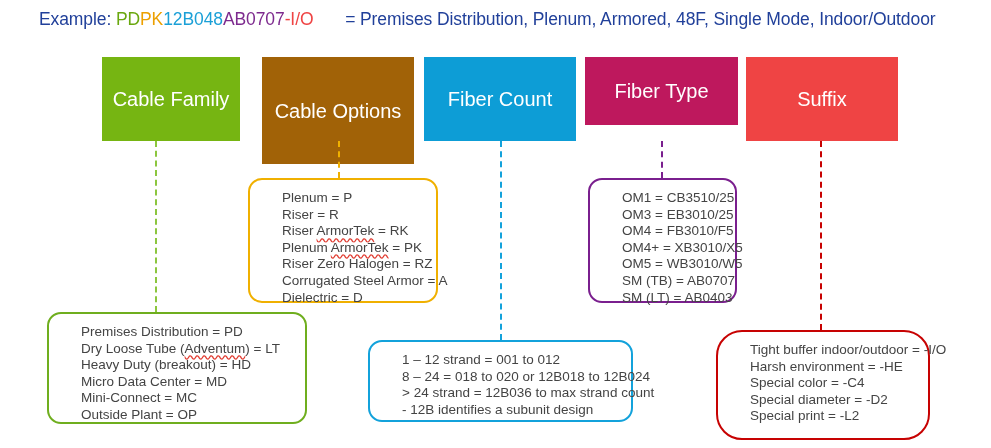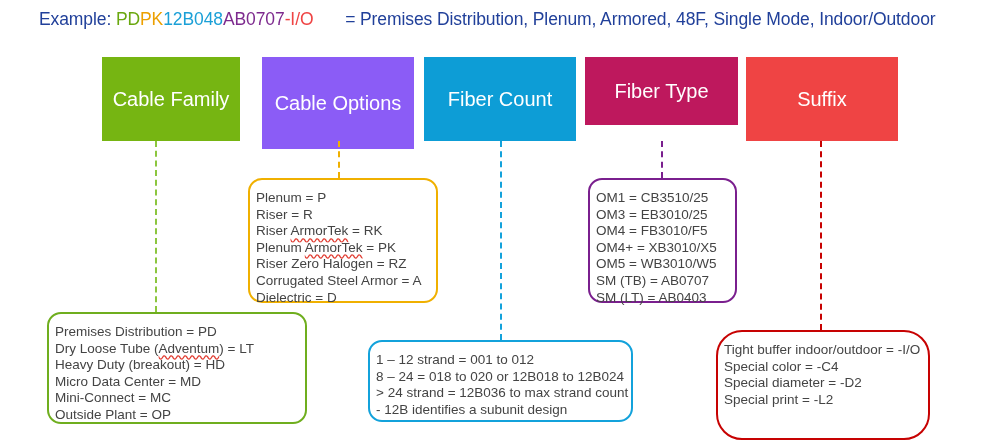--- a/index.html
+++ b/index.html
@@ -46,21 +46,21 @@
     align-items: center;
     justify-content: center;
     text-align: right;
     color: #ffffff;
     font-size: 20px;
     line-height: 24px;
     box-sizing: border-box;
     padding: 4px 6px;
   }
   .hdr-cable-family { left: 102px;  top: 57px; width: 138px; height: 84px; background: #76b512; }
-  .hdr-cable-options{ left: 262px;  top: 57px; width: 152px; height: 92px; background: #8b5cf6; }
+  .hdr-cable-options{ left: 262px;  top: 57px; width: 152px; height: 107px; background: #a16207; }
   .hdr-fiber-count  { left: 424px;  top: 57px; width: 152px; height: 84px; background: #0d9dd6; }
   .hdr-fiber-type   { left: 585px;  top: 57px; width: 153px; height: 68px; background: #be185d; }
   .hdr-suffix       { left: 746px;  top: 57px; width: 152px; height: 84px; background: #ef4444; }
 
   
   .connector {
     position: absolute;
     width: 0;
     border-left-width: 2px;
     border-left-style: dashed;
@@ -75,21 +75,21 @@
   .detail-box {
     position: absolute;
     box-sizing: border-box;
     border-width: 2px;
     border-style: solid;
     border-radius: 14px;
     background: #ffffff;
     color: #444444;
     font-size: 13.5px;
     line-height: 16.6px;
-    padding: 10px 6px;
+    padding: 10px 32px;
     white-space: nowrap;
   }
   .detail-box .row { display: block; }
 
   .box-options { left: 248px; top: 178px; width: 190px; height: 125px; border-color: #f0b000; }
   .box-type    { left: 588px; top: 178px; width: 149px; height: 125px; border-color: #7a1f8e; }
   .box-family  { left: 47px;  top: 312px; width: 260px; height: 112px; border-color: #6fae1e; }
   .box-count   { left: 368px; top: 340px; width: 265px; height: 82px;  border-color: #13a2db; }
   .box-suffix  { left: 716px; top: 330px; width: 214px; height: 110px; border-color: #c70202; border-radius: 26px; }
 
@@ -160,18 +160,19 @@
 
   <div class="detail-box box-count">
       <span class="row">1 – 12 strand = 001 to 012</span>
       <span class="row">8 – 24 = 018 to 020 or 12B018 to 12B024</span>
       <span class="row">&gt; 24 strand = 12B036 to max strand count</span>
       <span class="row">- 12B identifies a subunit design</span>
     </div>
 
   <div class="detail-box box-suffix">
       <span class="row">Tight buffer indoor/outdoor = -I/O</span>
+      <span class="row">Harsh environment = -HE</span>
       <span class="row">Special color = -C4</span>
       <span class="row">Special diameter = -D2</span>
       <span class="row">Special print = -L2</span>
     </div>
 
 </div>
 
 </body></html>

